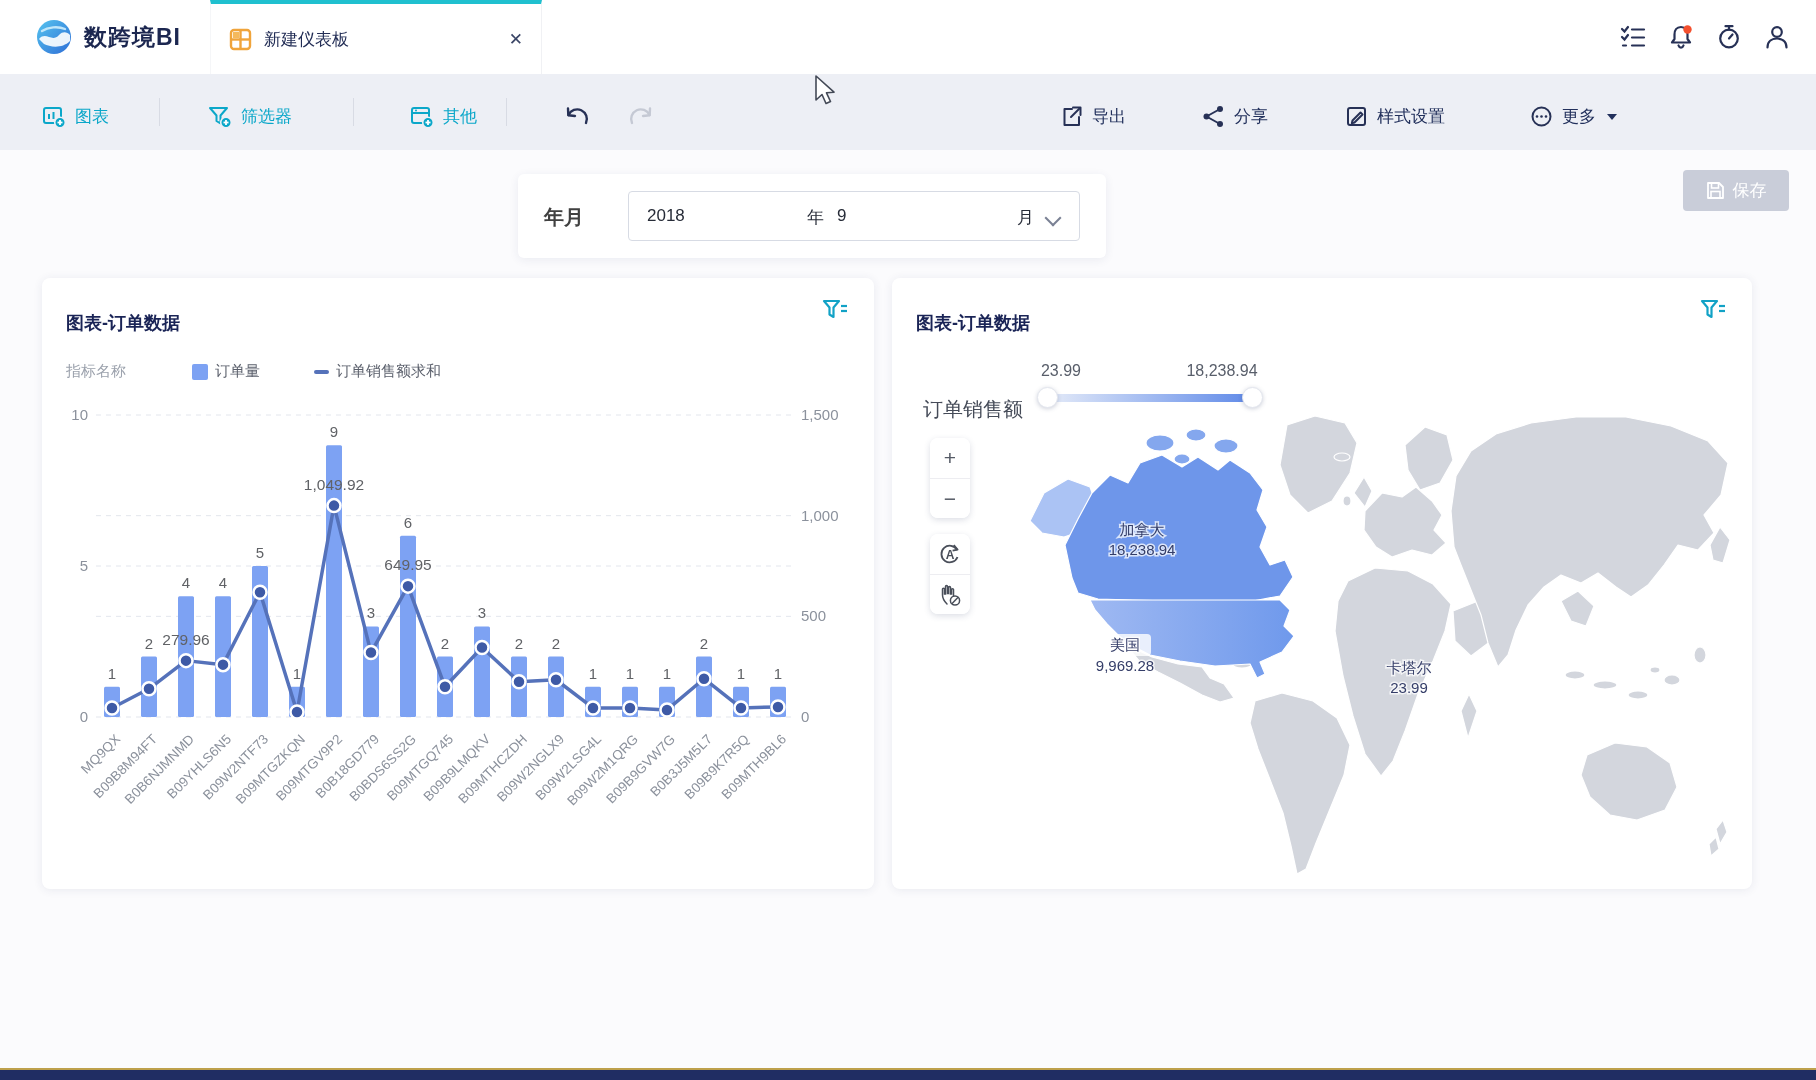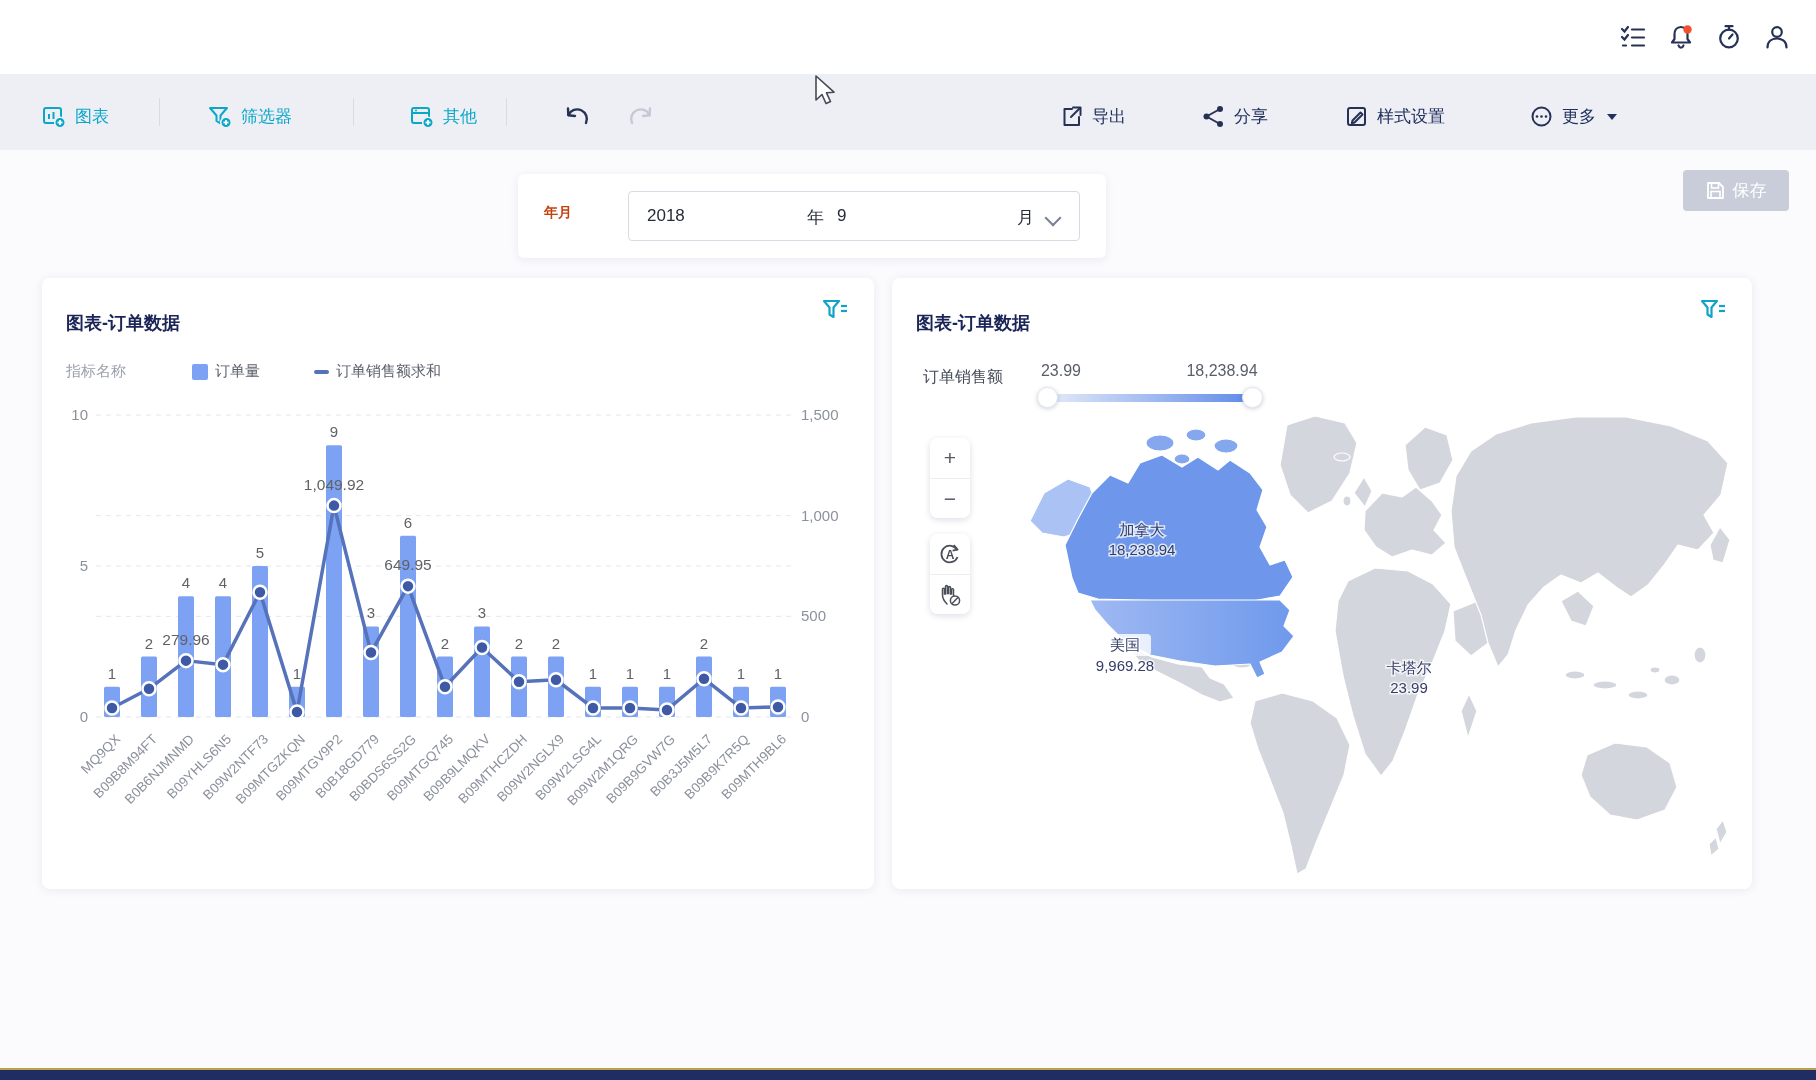--- a/index.html
+++ b/index.html
@@ -23,21 +23,21 @@
   .tb-cyan{color:#0ba7c9;font-size:17px;}
   .tb-dark{color:#22305c;font-size:17px;}
   .tb-sep{position:absolute;top:24px;width:1px;height:28px;background:#d8dbe4;}
   .save-btn{position:absolute;left:1683px;top:96px;width:106px;height:41px;background:#c9cdd9;border:none;
             border-radius:4px;color:#ffffff;font-size:17px;display:flex;align-items:center;justify-content:center;gap:8px;cursor:default;}
   .caret{width:0;height:0;border-left:5px solid transparent;border-right:5px solid transparent;border-top:6px solid #22305c;margin-left:2px;}
 
   
   .filter-card{position:absolute;left:518px;top:174px;width:588px;height:84px;background:#fff;border-radius:6px;
                box-shadow:0 2px 10px rgba(40,55,100,.08);}
-  .filter-label{position:absolute;left:26px;top:30px;font-size:14px;font-weight:bold;color:#c2410c;}
+  .filter-label{position:absolute;left:26px;top:30px;font-size:20px;font-weight:bold;color:#404040;}
   .date-select{position:absolute;left:110px;top:17px;width:452px;height:50px;border:1px solid #d7dbe4;border-radius:4px;
                background:#fff;box-sizing:border-box;cursor:pointer;font-size:17px;color:#272c38;}
   .date-select span{position:absolute;top:14px;}
   .chev{position:absolute;left:418px;top:20px;width:10px;height:10px;border-right:2px solid #7a8194;border-bottom:2px solid #7a8194;transform:rotate(45deg);}
 
   
   .card{position:absolute;top:278px;height:611px;background:#fff;border-radius:8px;
         box-shadow:0 1px 10px rgba(40,55,100,.09);}
   .left-card{left:42px;width:832px;}
   .right-card{left:892px;width:860px;}
@@ -45,21 +45,21 @@
   .card-funnel{position:absolute;top:20px;width:26px;height:24px;cursor:pointer;}
 
   
   .legend-row{position:absolute;left:24px;top:84px;display:flex;align-items:center;font-size:15px;color:#5a5f6b;gap:32px;}
   .legend-title{color:#9ba1ac;margin-right:34px;}
   .lg-sq{width:16px;height:16px;background:#7da2f3;border-radius:2px;margin-right:7px;}
   .lg-dash{width:15px;height:4px;background:#5572ba;border-radius:2px;margin-right:7px;}
   .lg-item{display:flex;align-items:center;margin-right:22px;}
 
   
-  .slider-label{position:absolute;left:31px;top:89px;font-size:16px;color:#454b58;}
+  .slider-label{position:absolute;left:31px;top:118px;font-size:20px;color:#454b58;}
   .slider-min{position:absolute;left:134px;top:84px;width:70px;text-align:center;font-size:16px;color:#585e6a;}
   .slider-max{position:absolute;left:282px;top:84px;width:96px;text-align:center;font-size:16px;color:#585e6a;}
   .slider-track{position:absolute;left:154px;top:116px;width:205px;height:8px;border-radius:4px;
                 background:linear-gradient(90deg,#e5ebf8 0%,#a9c0f2 45%,#608ae8 100%);}
   .slider-handle{position:absolute;top:109px;width:21px;height:21px;border-radius:50%;background:#fff;
                  border:1px solid #e3e6ee;box-shadow:0 1px 4px rgba(60,70,110,.25);cursor:grab;box-sizing:border-box;}
 
   
   .map-btn-group{position:absolute;left:38px;width:40px;background:#fff;border-radius:8px;
                  box-shadow:0 2px 6px rgba(60,70,110,.18);overflow:hidden;}
@@ -71,21 +71,45 @@
 
   svg text{font-family:"Liberation Sans","DejaVu Sans",sans-serif;}
   .cursor{position:absolute;left:812px;top:74px;}
 </style>
 </head>
 <body>
 
 <div class="screen">
 
   <header class="topbar">
-
+    <div class="brand">
+      <svg width="40" height="40" viewBox="0 0 40 40">
+        <defs>
+            <linearGradient id="lg" x1="0" y1="0" x2="1" y2="1">
+          <stop offset="0" stop-color="#55c4ef"></stop>
+              <stop offset="1" stop-color="#2f6ed6"></stop>
+        </linearGradient>
+          </defs>
+        <circle cx="20" cy="20" r="17" fill="url(#lg)"></circle>
+        <path d="M5 22 C12 14 18 26 25 18 C29 14 33 15 36 18 L36 24 C28 32 16 30 10 27 Z" fill="#ffffff" opacity="0.9"></path>
+        <path d="M8 14 C14 10 24 9 31 12" stroke="#bfe6fa" stroke-width="2.4" fill="none" stroke-linecap="round"></path>
+      </svg>
+      <span class="brand-name">数跨境BI</span>
+    </div>
+
+    <div class="tab">
+      <svg width="23" height="23" viewBox="0 0 23 23">
+        <rect x="2" y="2" width="19" height="19" rx="3" fill="none" stroke="#f0a43b" stroke-width="2.4"></rect>
+        <line x1="11.5" y1="2" x2="11.5" y2="21" stroke="#f0a43b" stroke-width="2.4"></line>
+        <line x1="2" y1="11.5" x2="21" y2="11.5" stroke="#f0a43b" stroke-width="2.4"></line>
+        <rect x="4" y="4" width="6" height="6" fill="#f5b95c"></rect>
+      </svg>
+      <span class="tab-title">新建仪表板</span>
+      <span class="tab-close">✕</span>
+    </div>
 
     <svg class="top-ic" style="left:1620px" viewBox="0 0 26 26">
       <g stroke="#273156" stroke-width="2.2" fill="none" stroke-linecap="round">
         <polyline points="2,5 4.5,7.5 8,3"></polyline>
           <line x1="12" y1="5.5" x2="24" y2="5.5"></line>
         <polyline points="2,13 4.5,15.5 8,11"></polyline>
           <line x1="12" y1="13.5" x2="24" y2="13.5"></line>
         <line x1="3" y1="21.5" x2="6" y2="21.5"></line>
           <line x1="12" y1="21.5" x2="24" y2="21.5"></line>
       </g>

